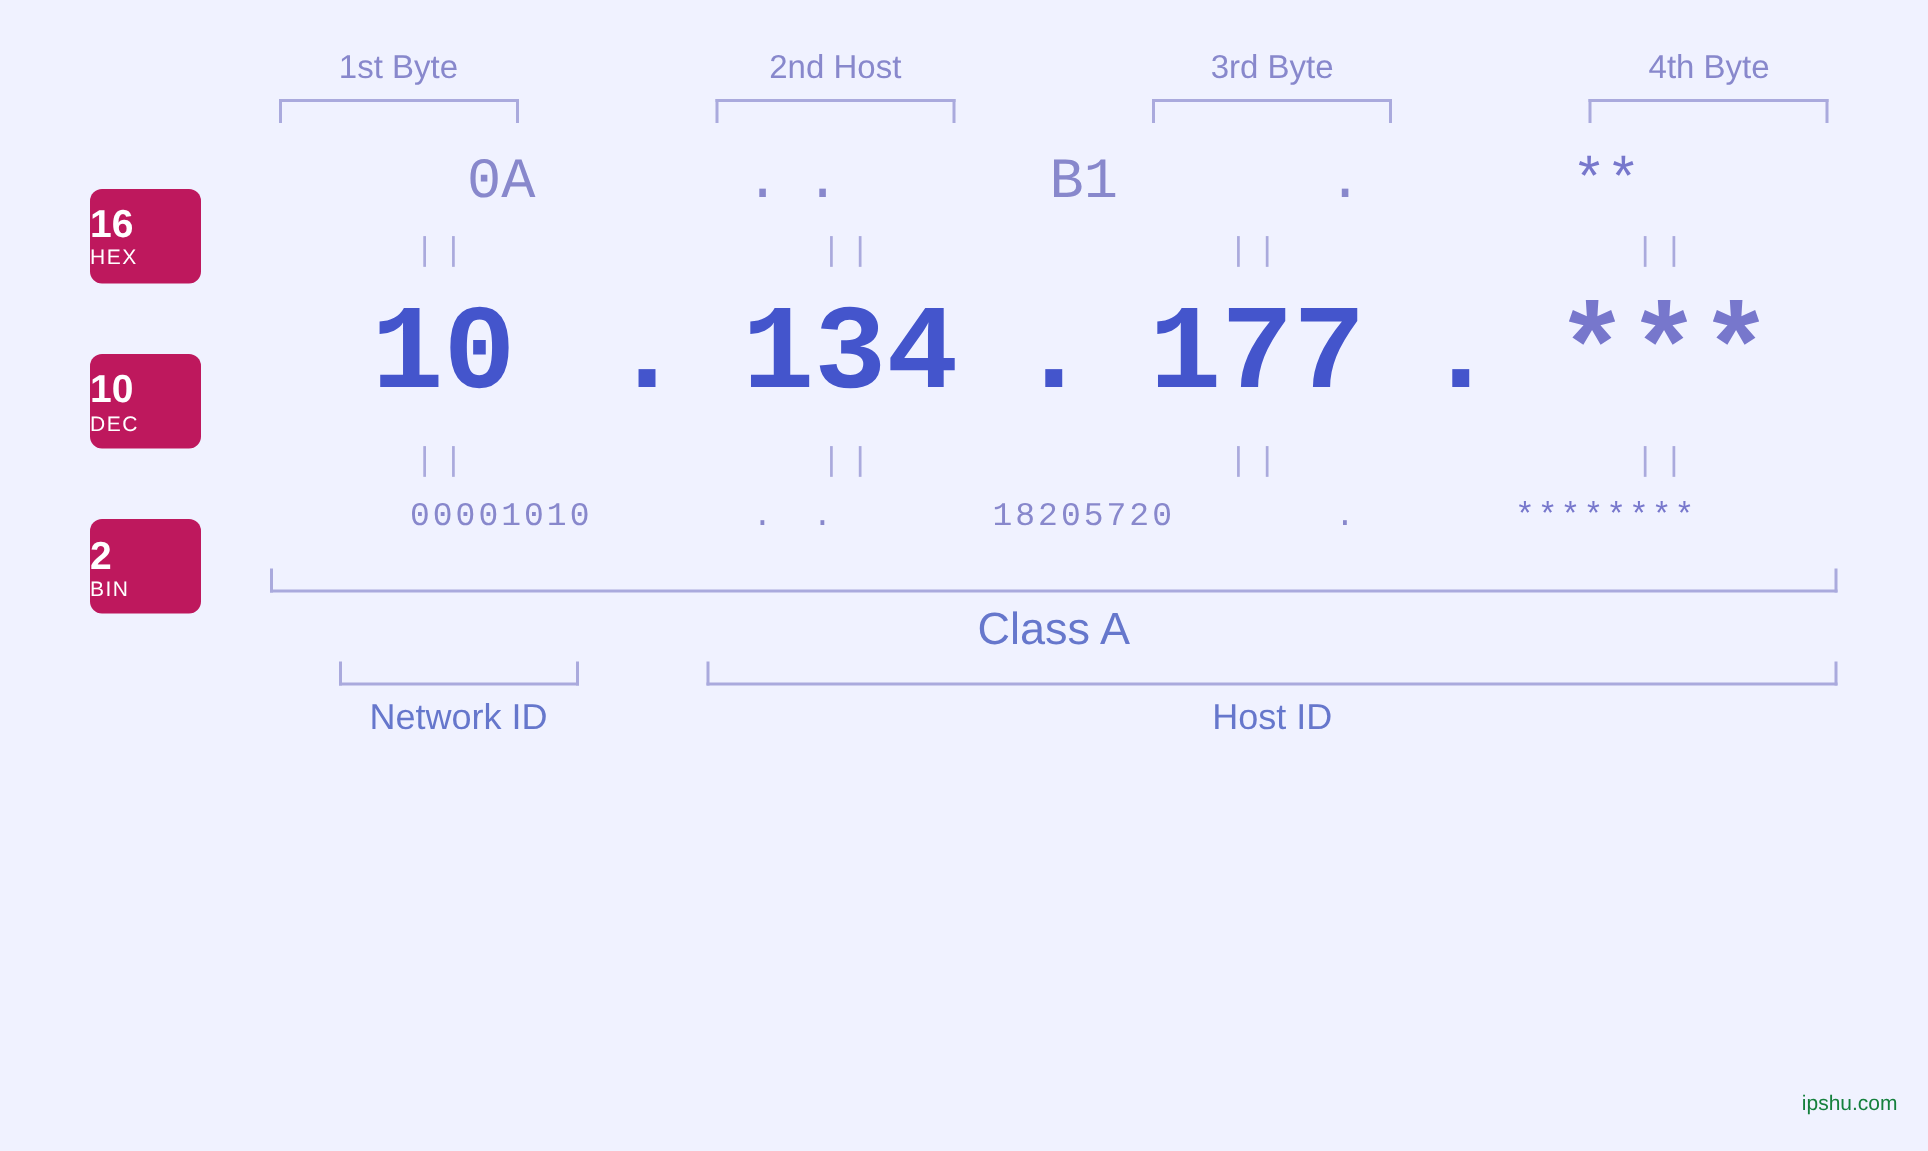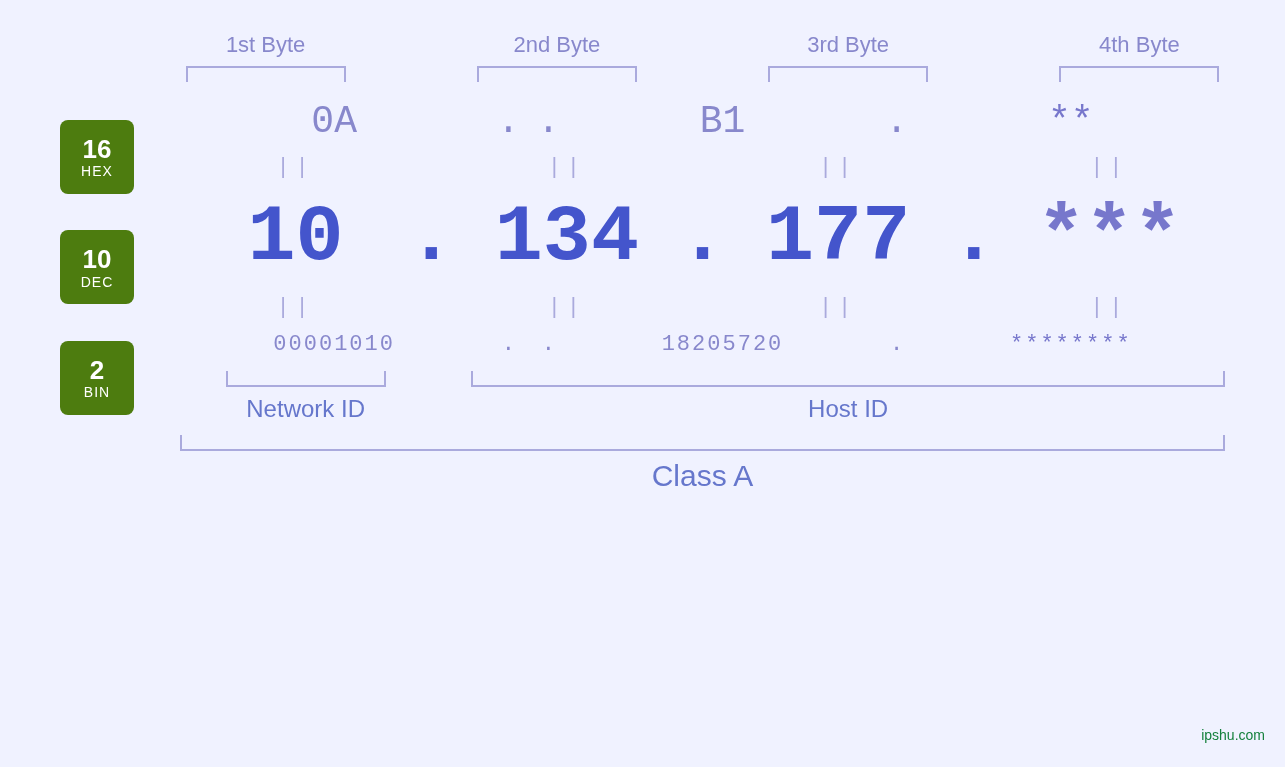--- a/index.html
+++ b/index.html
@@ -66,26 +66,25 @@
       justify-content: space-around;
       padding-top: 20px;
       padding-bottom: 60px;
       gap: 0px;
       width: 120px;
       flex-shrink: 0;
     }
 
     .base-badge {
       width: 74px;
-      height: 74px;
-      background-color: #4d7c0f;
+      height: 63px;
+      background-color: #be185d;
       border-radius: 8px;
       display: flex;
       flex-direction: column;
-      align-items: center;
       justify-content: center;
       color: white;
     }
 
     .base-number {
       font-size: 26px;
       font-weight: bold;
       font-family: Arial, sans-serif;
       line-height: 1.1;
     }
@@ -228,21 +227,21 @@
 <body>
 
 <div class="main-container">
 
   <div class="byte-headers">
     <div class="byte-col">
       <span class="byte-label">1st Byte</span>
       <div class="bracket-top"></div>
     </div>
     <div class="byte-col">
-      <span class="byte-label">2nd Byte</span>
+      <span class="byte-label">2nd Host</span>
       <div class="bracket-top"></div>
     </div>
     <div class="byte-col">
       <span class="byte-label">3rd Byte</span>
       <div class="bracket-top"></div>
     </div>
     <div class="byte-col">
       <span class="byte-label">4th Byte</span>
       <div class="bracket-top"></div>
     </div>
@@ -346,40 +345,40 @@
           <span class="bin-value">18205720</span>
         </div>
         <div class="separator">
           <span class="bin-sep">.</span>
         </div>
         <div class="cell">
           <span class="bin-value asterisk-color">********</span>
         </div>
       </div>
 
+      <div style="display:flex; flex-direction:column; align-items:center; width:100%; margin-top:12px;">
+        <div style="width:100%; height:16px; border-bottom:2px solid #aaaadd; border-left:2px solid #aaaadd; border-right:2px solid #aaaadd;"></div>
+        <span class="class-label">Class A</span>
+      </div>
+
       <div style="display:flex; width:100%; margin-top:4px;">
 
         <div style="flex:1; display:flex; flex-direction:column; align-items:center;">
           <div style="width:160px; height:16px; border-bottom:2px solid #aaaadd; border-left:2px solid #aaaadd; border-right:2px solid #aaaadd;"></div>
           <span class="id-label">Network ID</span>
         </div>
 
         <div style="width:40px; flex-shrink:0;"></div>
 
         <div style="flex:3; display:flex; flex-direction:column; align-items:center;">
           <div style="width:100%; height:16px; border-bottom:2px solid #aaaadd; border-left:2px solid #aaaadd; border-right:2px solid #aaaadd; margin: 0 20px;"></div>
           <span class="id-label">Host ID</span>
         </div>
       </div>
 
-      <div style="display:flex; flex-direction:column; align-items:center; width:100%; margin-top:12px;">
-        <div style="width:100%; height:16px; border-bottom:2px solid #aaaadd; border-left:2px solid #aaaadd; border-right:2px solid #aaaadd;"></div>
-        <span class="class-label">Class A</span>
-      </div>
-
     </div>
   </div>
 
 </div>
 
 <div class="watermark">
   <span>ipshu.com</span>
 </div>
 
 </body></html>

